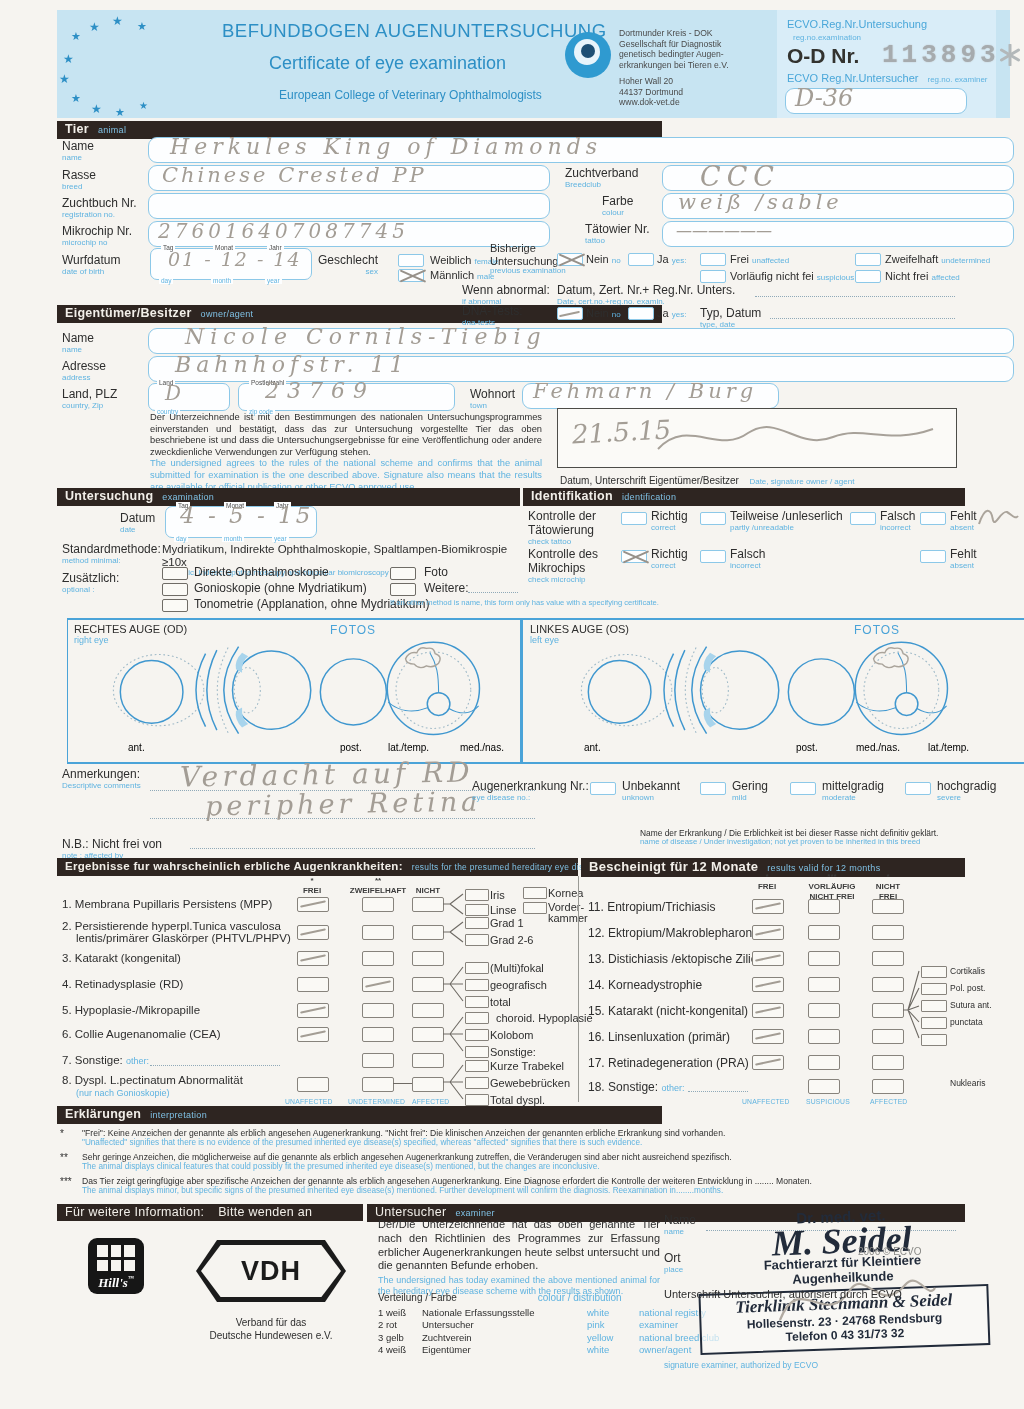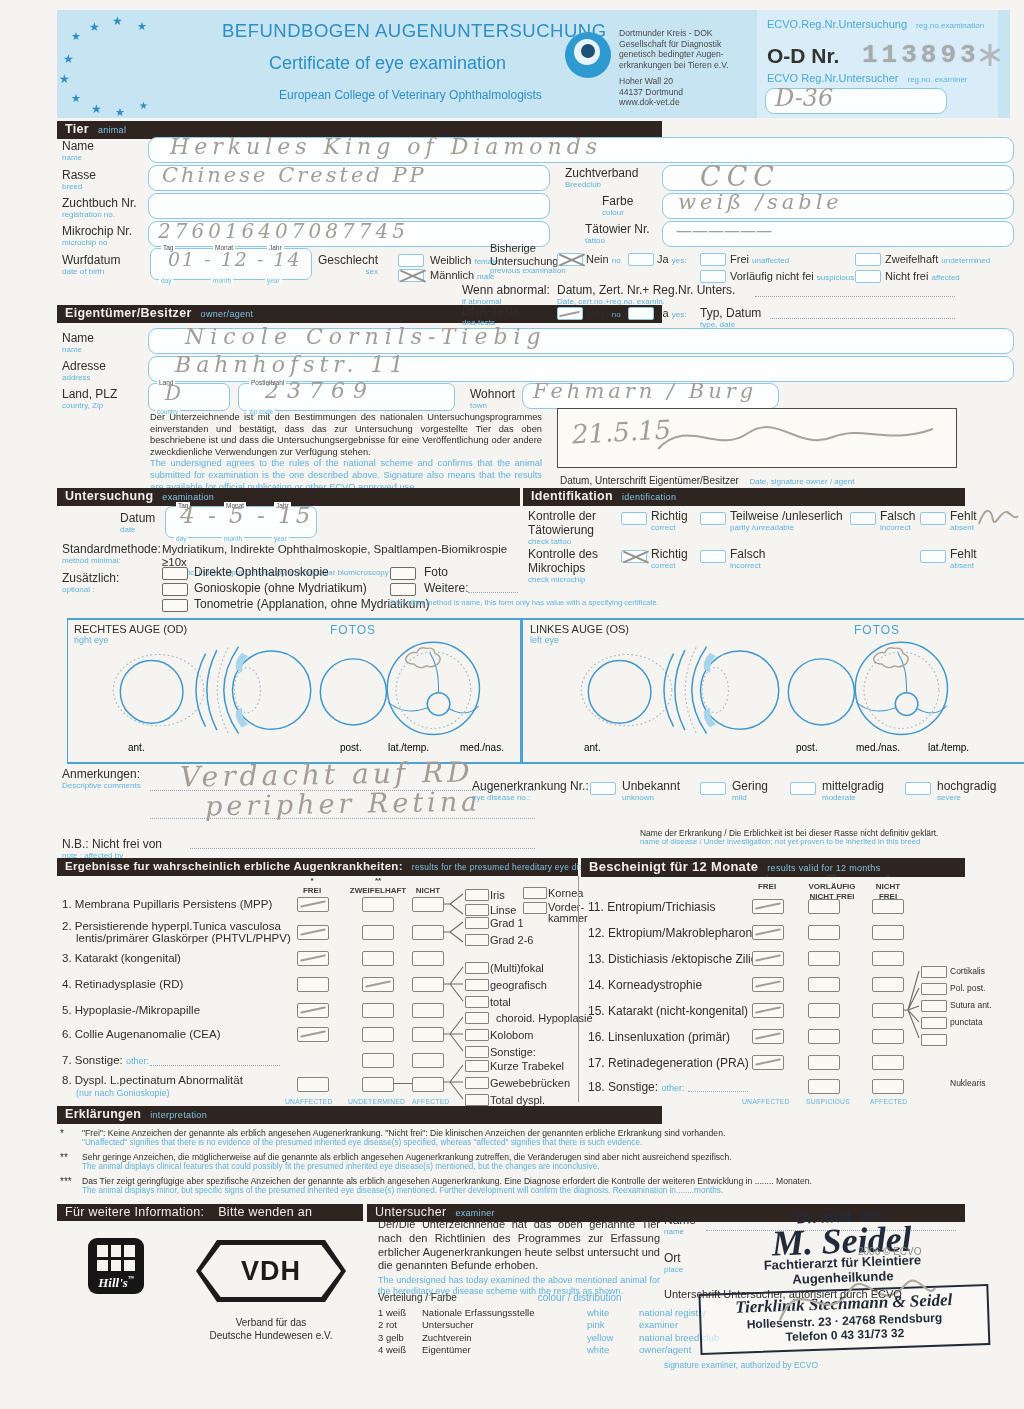--- a/index.html
+++ b/index.html
@@ -21,21 +21,21 @@
   .mx::before,.mx::after{content:"";position:absolute;left:0;top:45%;width:115%;height:2px;background:#97918a;border-radius:2px;}
   .mx::before{transform:rotate(24deg);}
   .mx::after{transform:rotate(-24deg);}
   .ms::before{content:"";position:absolute;left:6%;top:42%;width:88%;height:2px;background:#a39d94;border-radius:2px;transform:rotate(-12deg);}
   .hw{font-family:"DejaVu Serif",serif;font-style:italic;color:#a39d95;white-space:nowrap;}
   .dot{border-bottom:1.3px dotted #8fa9b8;}
   .mini{font:6.5px "Liberation Sans",sans-serif;color:#4d4d4d;background:#fdfeff;padding:0 2px;}
   .minib{color:#5fb3e0;}
   .datebox{position:absolute;border:1.6px solid #8cc8e8;border-radius:7px;background:#fdfeff;}
   .hband{position:absolute;left:57px;top:10px;width:953px;height:108px;background:#c7e4f2;}
-  .regblock{position:absolute;left:700px;top:0;width:241px;height:108px;background:#d9edf8;}
+  .regblock{position:absolute;left:720px;top:0;width:219px;height:108px;background:#d9edf8;}
   .star{position:absolute;color:#2d8fc5;}
   .lnrow{position:absolute;white-space:nowrap;}
   .vline{position:absolute;width:1px;background:#9a9a95;}
   .stamp{color:#222b3a;}
   svg.eyes .ln{fill:none;stroke:#3f97cf;stroke-width:1.7;}
   svg.eyes .ln2{fill:none;stroke:#3f97cf;stroke-width:1.2;}
   svg.eyes .dotl{fill:none;stroke:#9db8c6;stroke-width:1.2;stroke-dasharray:2 3;}
   svg.eyes .hwp{fill:none;stroke:#aaa49b;stroke-width:1.6;}
   .fork path{stroke:#6e6a64;stroke-width:1.1;fill:none;}
   .rlabel{font:11.5px "Liberation Sans",sans-serif;color:#2e2e2e;}

